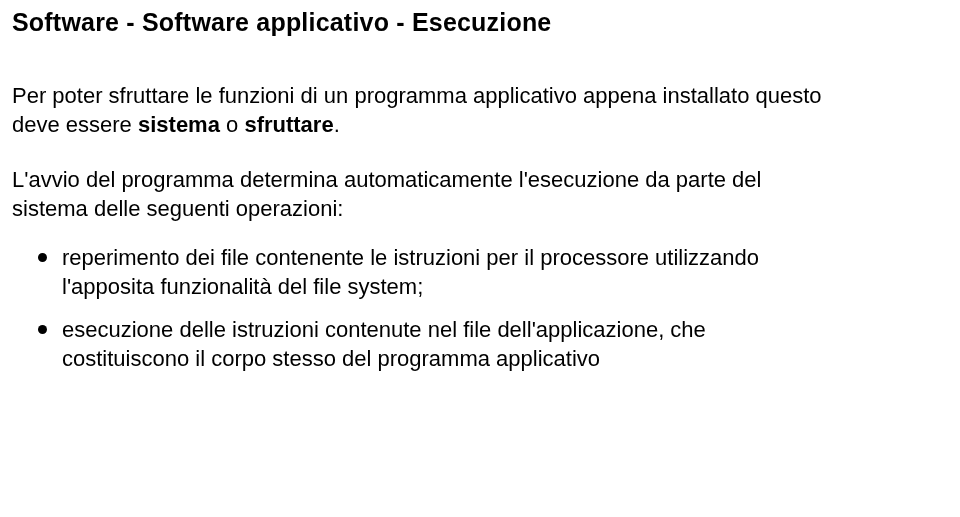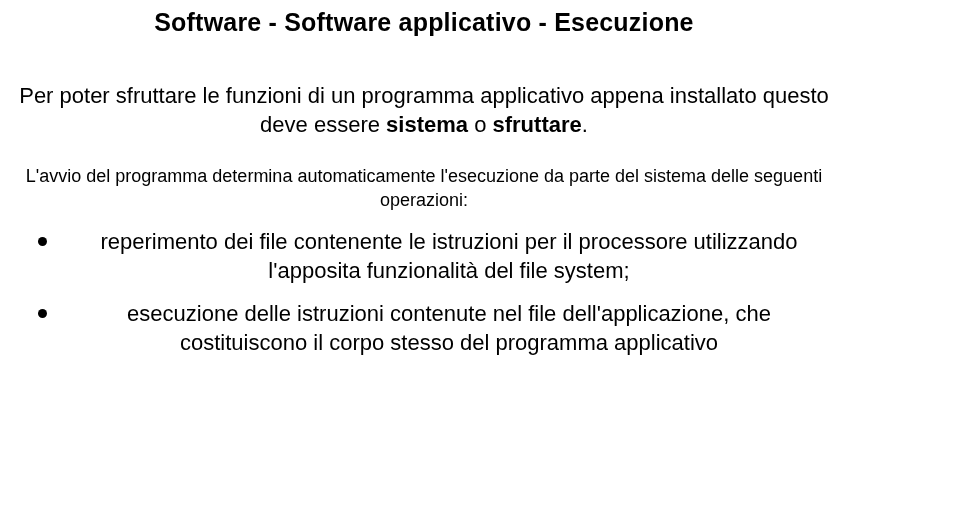--- a/index.html
+++ b/index.html
@@ -9,37 +9,36 @@
   height: 517px;
   background: #fff;
   font-family: "Helvetica Neue", Helvetica, Arial, sans-serif;
   color: #000;
 }
 .page {
   box-sizing: border-box;
   width: 864px;
   height: 517px;
   padding: 8px 28px 0 12px;
-  text-align: center;
 }
 .title {
   font-size: 25px;
   font-weight: 700;
   letter-spacing: 0.2px;
   margin-bottom: 44px;
 }
 .intro {
   font-size: 22px;
   line-height: 1.32;
   margin-bottom: 26px;
 }
 .lead {
-  font-size: 18px;
+  font-size: 22px;
   line-height: 1.32;
-  margin-bottom: 14px;
+  margin-bottom: 20px;
 }
 .bold { font-weight: 700; }
 ul.bullets {
   margin: 0;
   padding: 0 0 0 26px;
   list-style: none;
 }
 ul.bullets > li {
   position: relative;
   font-size: 22px;

